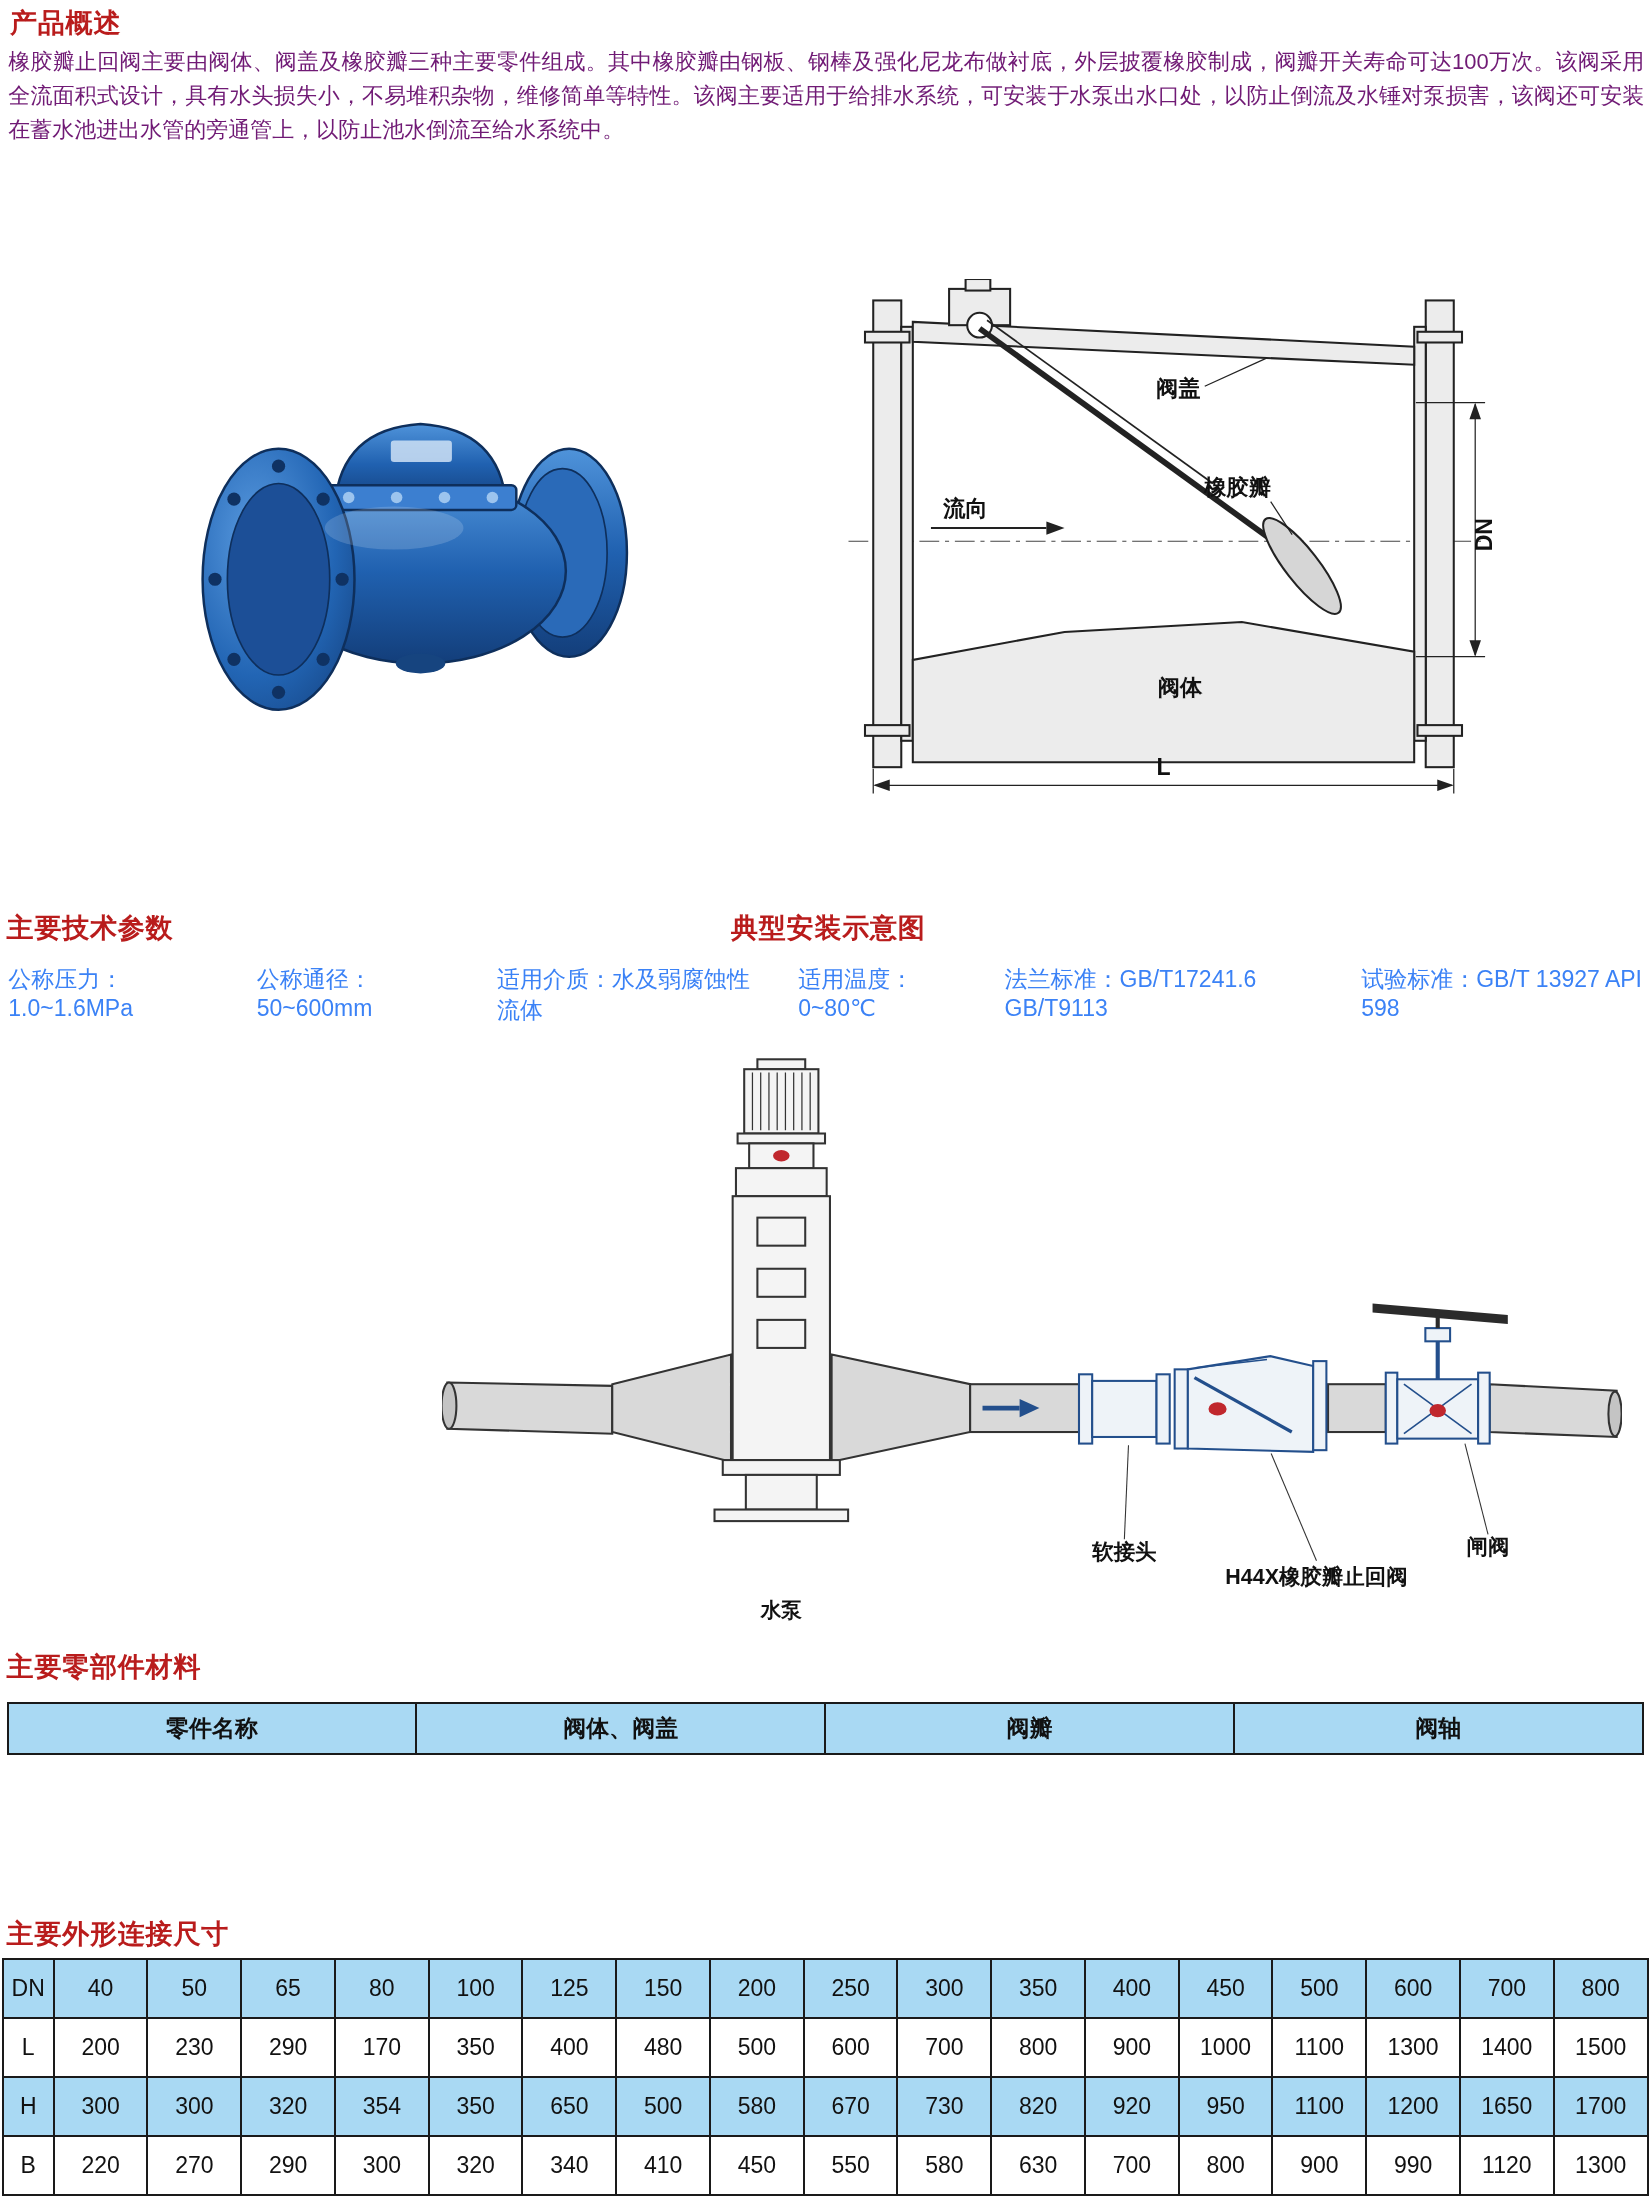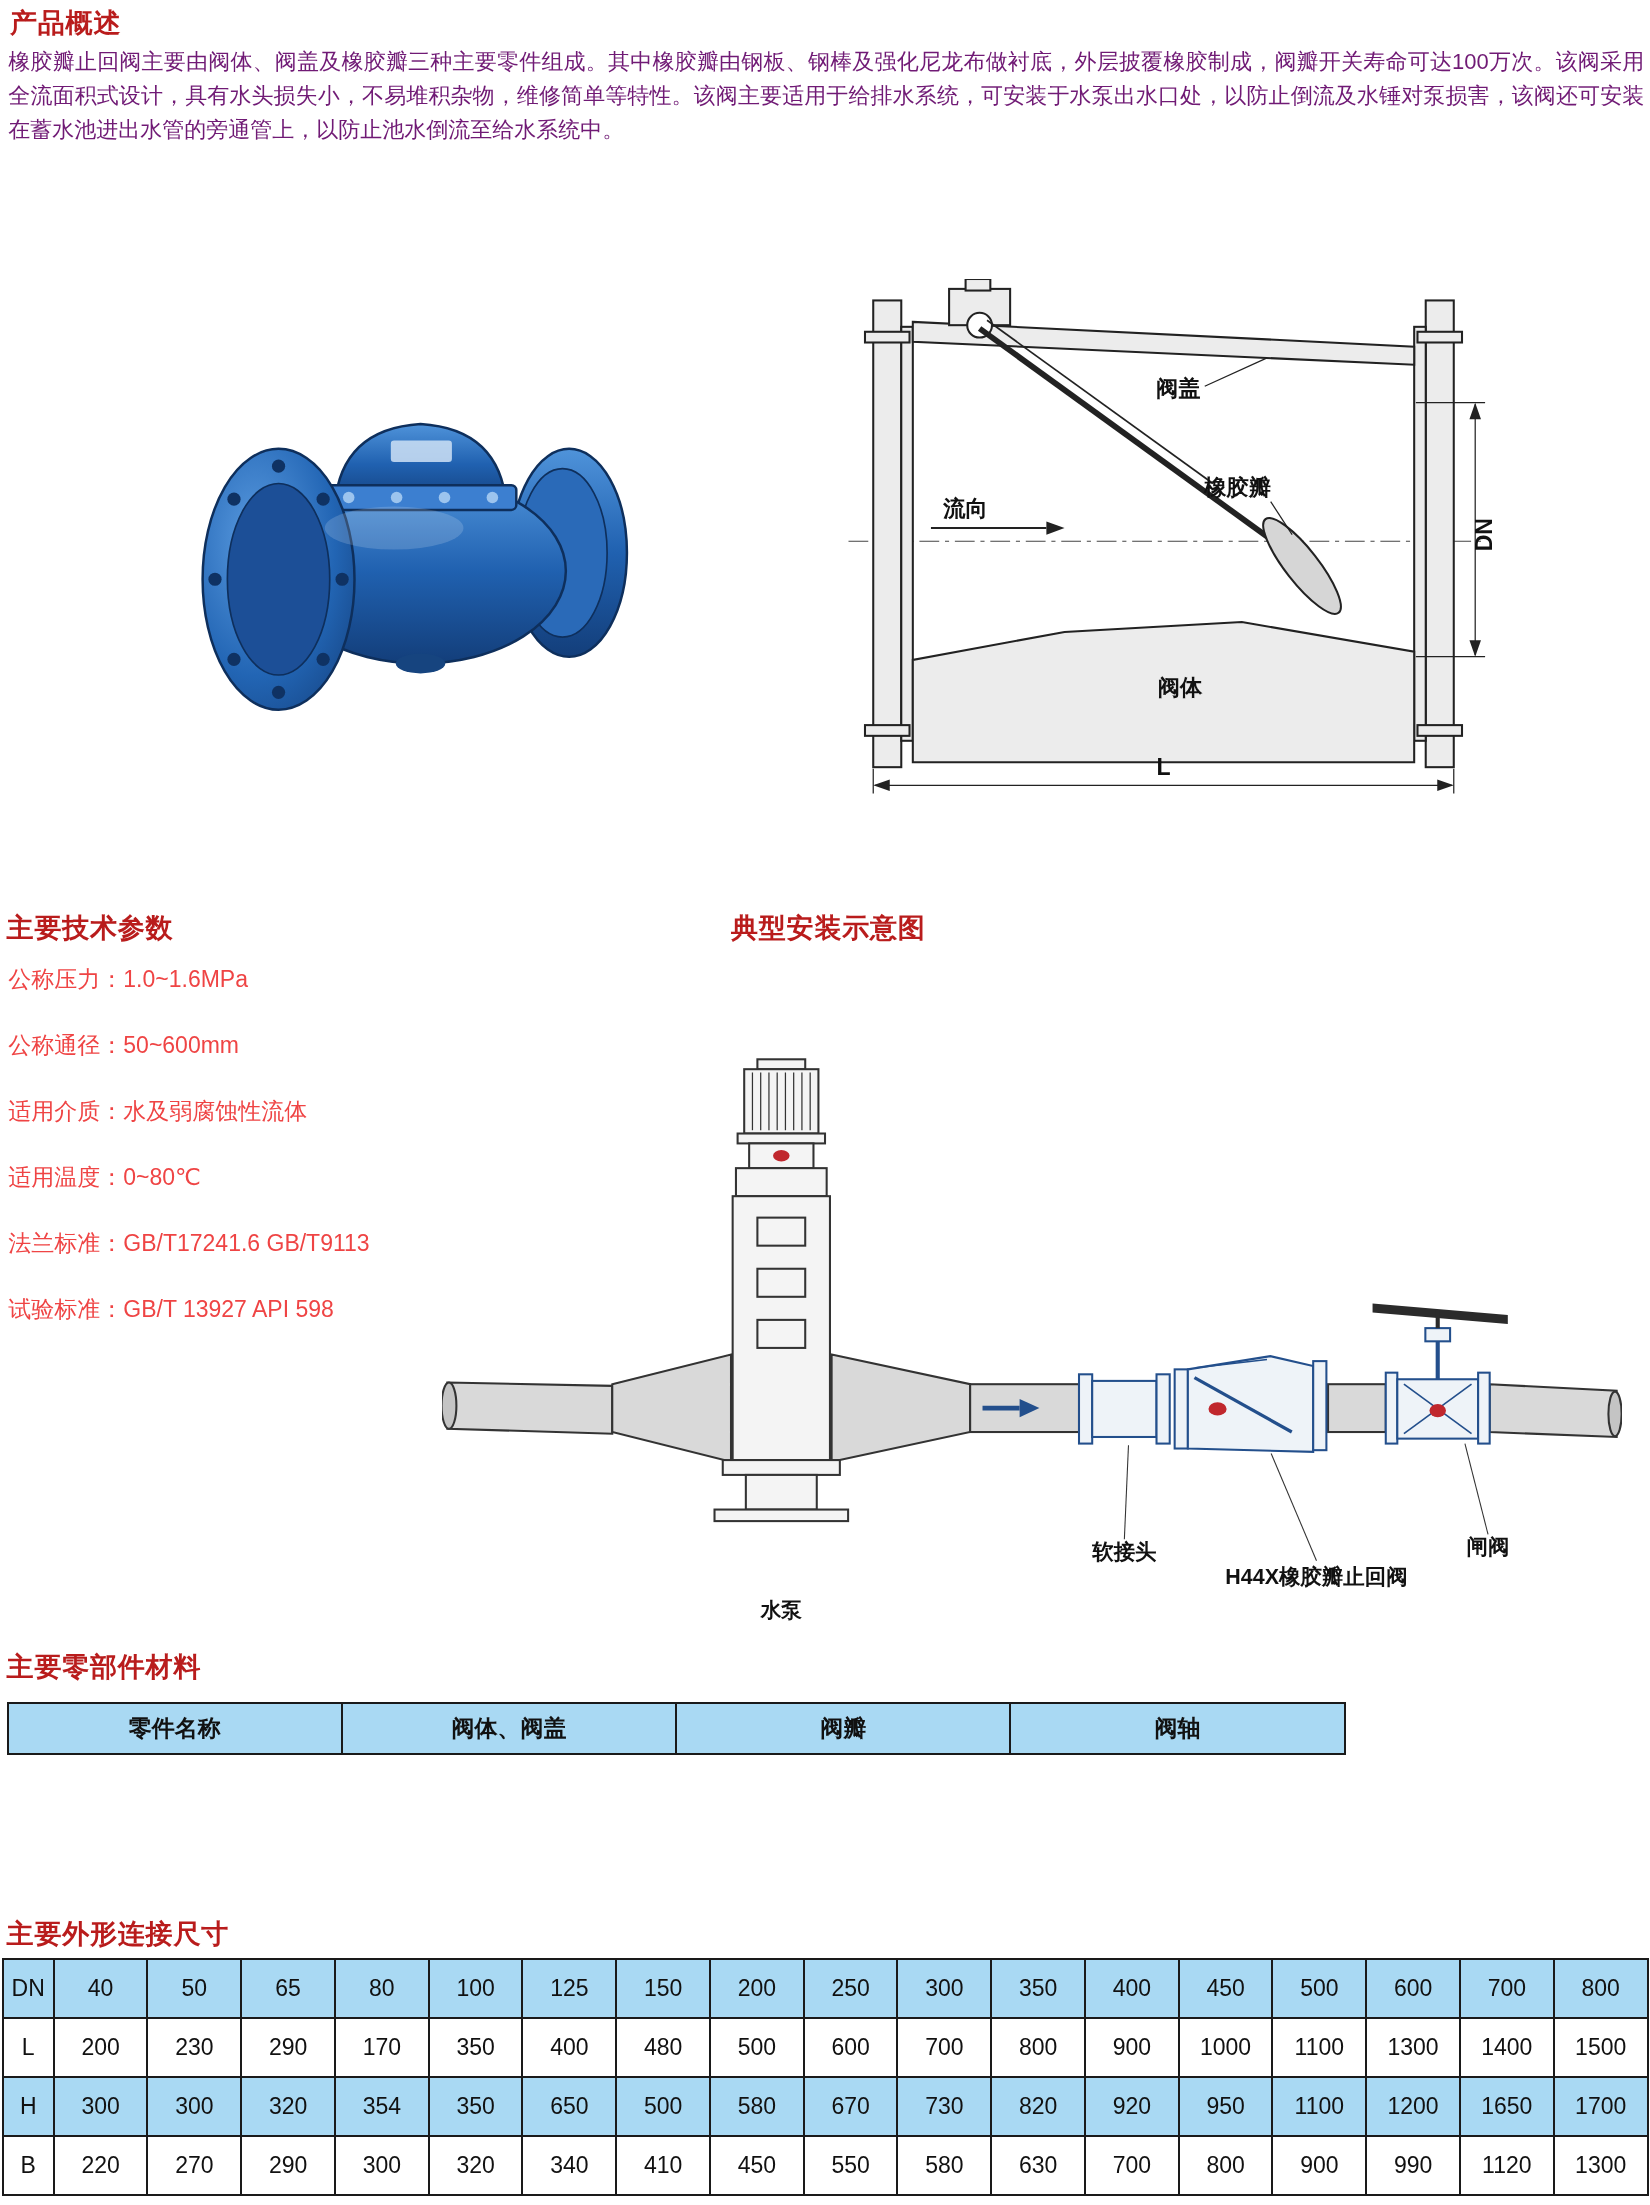--- a/index.html
+++ b/index.html
@@ -3,24 +3,24 @@
 <meta charset="utf-8">
 <style>
   *{margin:0;padding:0;box-sizing:border-box}
   html,body{background:#ffffff}
   .page{position:relative;width:1651px;height:2205px;background:#fff;color:#111;
         font-family:"Liberation Sans","DejaVu Sans",sans-serif;overflow:hidden}
   .abs{position:absolute}
   .hd{position:absolute;font-size:27px;font-weight:bold;letter-spacing:0.8px;color:#b91c1c}
   .para{position:absolute;left:8.3px;top:45px;width:1636px;font-size:22px;line-height:34px;
         text-align:justify;color:#701a75}
-  .params{position:absolute;left:8.3px;top:964px;display:flex;flex-direction:column;gap:35px;
-        font-size:23px;color:#ef4444}
+  .params{position:absolute;left:8.3px;top:964px;display:flex;gap:35px;
+        font-size:23px;color:#3b82f6}
   table{border-collapse:collapse;table-layout:fixed}
-  .mat-table{position:absolute;left:6.6px;top:1702px;width:1339px}
+  .mat-table{position:absolute;left:6.6px;top:1702px;width:1637px}
   .mat-table td{border:2.1px solid #1a1a1a;height:51px;text-align:center;font-size:23px;vertical-align:middle}
   .mat-table tr.hdr td{background:#a9d9f3;font-weight:bold}
   .dim-table{position:absolute;left:1.7px;top:1958px;width:1647px}
   .dim-table td{border:2.1px solid #1a1a1a;height:59px;text-align:center;font-size:23px;vertical-align:middle}
   .dim-table td.label-cell{width:51px}
   .dim-table tr.row-blue td{background:#a9d9f3}
   svg text{font-family:"Liberation Sans","DejaVu Sans",sans-serif;fill:#111;font-weight:600}
 </style>
 </head>
 <body>

